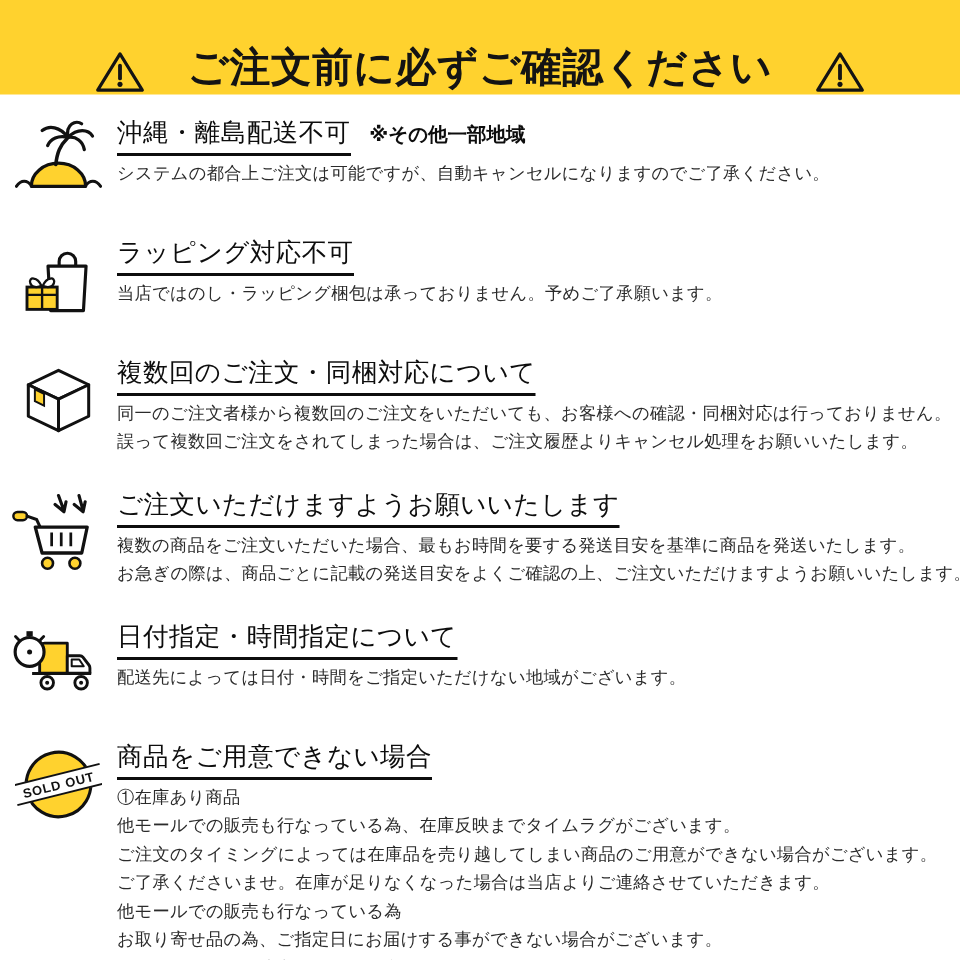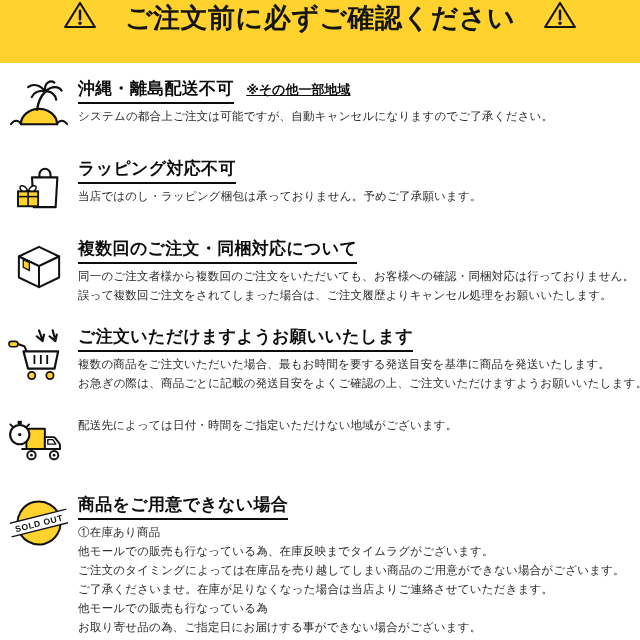--- a/index.html
+++ b/index.html
@@ -4,45 +4,44 @@
 <style>
   html,body{margin:0;padding:0;}
   body{
     width:640px;height:640px;overflow:hidden;background:#ffffff;
     font-family:"Liberation Sans","DejaVu Sans",sans-serif;
     -webkit-font-smoothing:antialiased;
   }
   
   .banner{
     height:63px;background:#ffd22e;
-    display:flex;align-items:flex-start;justify-content:center;gap:28px;
+    display:flex;align-items:flex-end;justify-content:center;gap:28px;
   }
   .banner-title{
     font-size:27px;font-weight:900;color:#141414;letter-spacing:0.5px;
     white-space:nowrap;
   }
   .warn-icon{width:34px;height:30px;display:block;}
   
   .main{padding:14px 4px 0 8px;}
   .section{display:flex;align-items:flex-start;margin-bottom:20px;}
   .icon-box{
     width:62px;min-width:62px;height:60px;margin-right:8px;margin-top:0px;
     display:flex;align-items:center;justify-content:center;
   }
   .icon-box svg{display:block;}
   .sec-content{flex:1;min-width:0;}
   .sec-title-row{line-height:24px;white-space:nowrap;}
   .sec-title{
-    display:inline-block;font-size:17px;font-weight:700;color:#0d0d0d;
+    display:inline-block;font-size:17px;font-weight:400;color:#0d0d0d;
     border-bottom:2px solid #0d0d0d;padding-bottom:1px;letter-spacing:0.3px;
   }
   .sec-title-suffix{
     display:inline-block;font-size:13px;font-weight:900;color:#0d0d0d;
     margin-left:8px;
-    text-decoration:underline;
   }
   .sec-body{margin-top:3px;}
   .body-line{
     font-size:11.5px;color:#2b2b2b;line-height:19px;letter-spacing:0.2px;
     white-space:nowrap;min-height:19px;font-family:Liberation Serif, serif;
   }
 </style>
 </head>
 <body>
 
@@ -159,20 +158,23 @@
         <circle cx="28" cy="43.5" r="1.6" fill="#111"></circle>
         <circle cx="55" cy="43.5" r="5" fill="#fff" stroke="#111" stroke-width="2.3"></circle>
         <circle cx="55" cy="43.5" r="1.6" fill="#111"></circle>
         <circle cx="14" cy="19" r="11.5" fill="#fff" stroke="#111" stroke-width="2.5"></circle>
         <circle cx="14" cy="19" r="2" fill="#111"></circle>
         <rect x="11.5" y="2.5" width="5" height="4" fill="#111"></rect>
         <path d="M5.5 9.5 L2.8 6.8 M22.5 9.5 L25.2 6.8" stroke="#111" stroke-width="2.3" stroke-linecap="round"></path>
       </svg>
     </div>
     <div class="sec-content">
+      <div class="sec-title-row">
+        <span class="sec-title">日付指定・時間指定について</span>
+      </div>
       <div class="sec-body">
           <div class="body-line">配送先によっては日付・時間をご指定いただけない地域がございます。</div>
         </div>
     </div>
   </div>
 
   <div class="section">
     <div class="icon-box">
       <svg width="58" height="58" viewBox="0 0 62 62">
         <g transform="rotate(-14 31 31)">

